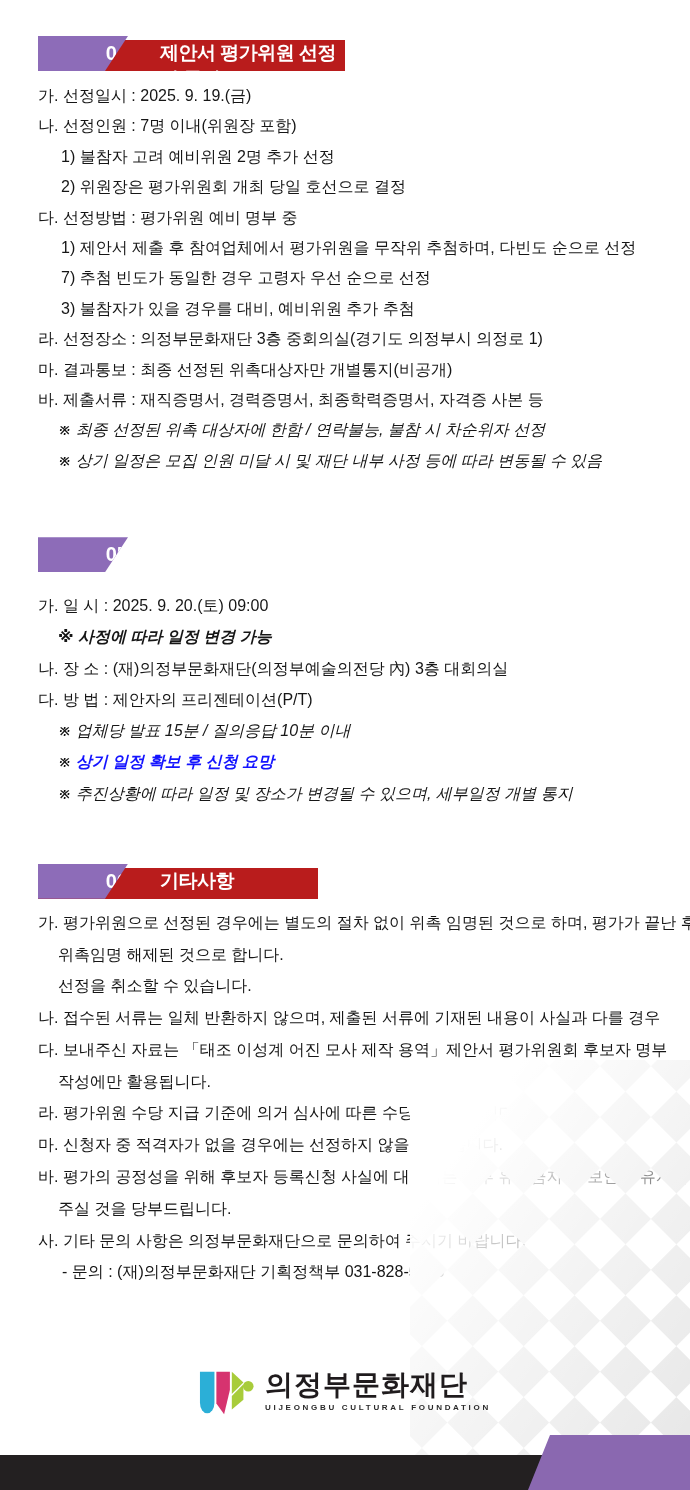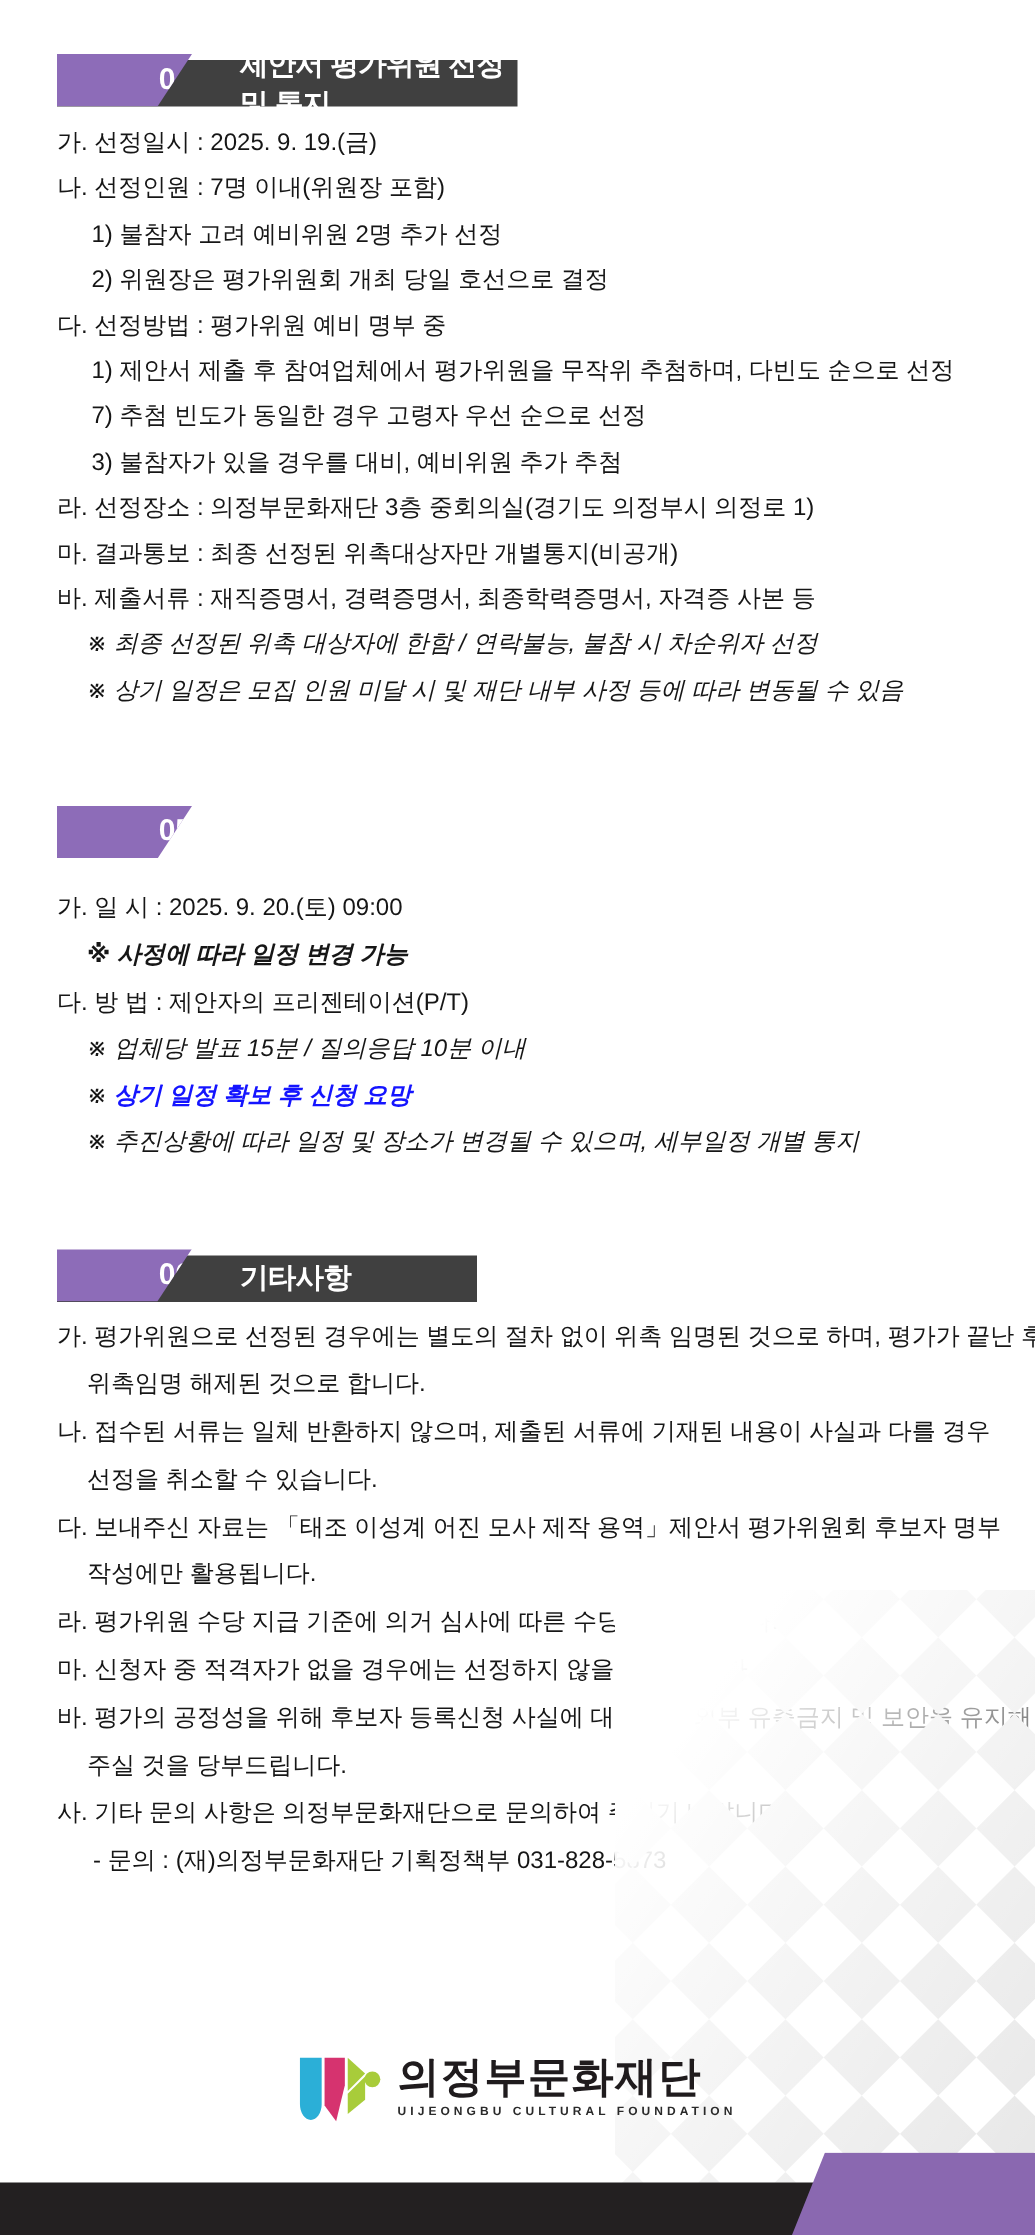--- a/index.html
+++ b/index.html
@@ -5,22 +5,22 @@
   html,body { margin:0; padding:0; background:#ffffff; }
   .page {
     position:relative; width:690px; height:1490px; overflow:hidden;
     background:#ffffff; font-family:"Liberation Sans","DejaVu Sans",sans-serif;
     color:#161616;
   }
 
   
   .sec-header { position:relative; height:35px; margin-left:38px; }
   .sec-bar {
-    position:absolute; left:0; top:4px; height:31px; background:#404040;
-    display:flex; align-items:center; padding-left:122px; box-sizing:border-box;
+    position:absolute; left:0; top:4px; height:31px; background:#b91c1c;
+    display:flex; align-items:flex-start; padding-left:122px; box-sizing:border-box;
     color:#ffffff; font-size:19px; font-weight:bold; letter-spacing:-0.5px;
   }
   .num-box {
     position:absolute; left:0; top:0; width:90px; height:35px; z-index:2;
     background:#8d6cb8; clip-path:polygon(0 0,100% 0,calc(100% - 23px) 100%,0 100%);
     display:flex; align-items:center; padding-left:17px; box-sizing:border-box;
     color:#ffffff; font-size:20px; font-weight:bold;justify-content:flex-end;
   }
   .w307 { width:307px; } .w280 { width:280px; }
   .mt04 { margin-top:36px; } .mt05 { margin-top:61px; } .mt06 { margin-top:55px; }
@@ -95,39 +95,40 @@
     </div>
 
   <div class="sec-header mt05">
     <div class="num-box">
       <span>05</span>
     </div>
   </div>
   <div class="sec-body b05">
       <div class="line lv0">가. 일 시 : 2025. 9. 20.(토) 09:00</div>
       <div class="line lv2 bold">※ 사정에 따라 일정 변경 가능</div>
+      <div class="line lv0">나. 장 소 : (재)의정부문화재단(의정부예술의전당 內) 3층 대회의실</div>
       <div class="line lv0">다. 방 법 : 제안자의 프리젠테이션(P/T)</div>
       <div class="line lv2">※ 업체당 발표 15분 / 질의응답 10분 이내</div>
       <div class="line lv2 blue"><span class="marker">※ </span><span class="em-text">상기 일정 확보 후 신청 요망</span></div>
       <div class="line lv2">※ 추진상황에 따라 일정 및 장소가 변경될 수 있으며, 세부일정 개별 통지</div>
     </div>
 
   <div class="sec-header mt06">
     <div class="sec-bar w280">
       <span>기타사항</span>
     </div>
     <div class="num-box">
       <span>06</span>
     </div>
   </div>
   <div class="sec-body b06">
       <div class="line lv0">가. 평가위원으로 선정된 경우에는 별도의 절차 없이 위촉 임명된 것으로 하며, 평가가 끝난 후</div>
       <div class="line lv3">위촉임명 해제된 것으로 합니다.</div>
+      <div class="line lv3">선정을 취소할 수 있습니다.</div>
       <div class="line lv0">나. 접수된 서류는 일체 반환하지 않으며, 제출된 서류에 기재된 내용이 사실과 다를  경우</div>
-      <div class="line lv3">선정을 취소할 수 있습니다.</div>
       <div class="line lv0">다. 보내주신 자료는 「태조 이성계 어진 모사 제작 용역」제안서 평가위원회 후보자 명부</div>
       <div class="line lv3">작성에만 활용됩니다.</div>
       <div class="line lv0">라. 평가위원 수당 지급 기준에 의거 심사에 따른 수당을 지급합니다.</div>
       <div class="line lv0">마. 신청자 중 적격자가 없을 경우에는 선정하지 않을 수 있습니다.</div>
       <div class="line lv0">바. 평가의 공정성을 위해 후보자 등록신청 사실에 대하여는 외부 유출금지 및 보안을 유지해</div>
       <div class="line lv3">주실 것을 당부드립니다.</div>
       <div class="line lv0">사. 기타 문의 사항은 의정부문화재단으로 문의하여 주시기 바랍니다.</div>
       <div class="line lv4">- 문의 : (재)의정부문화재단 기획정책부 031-828-5873</div>
     </div>
 

